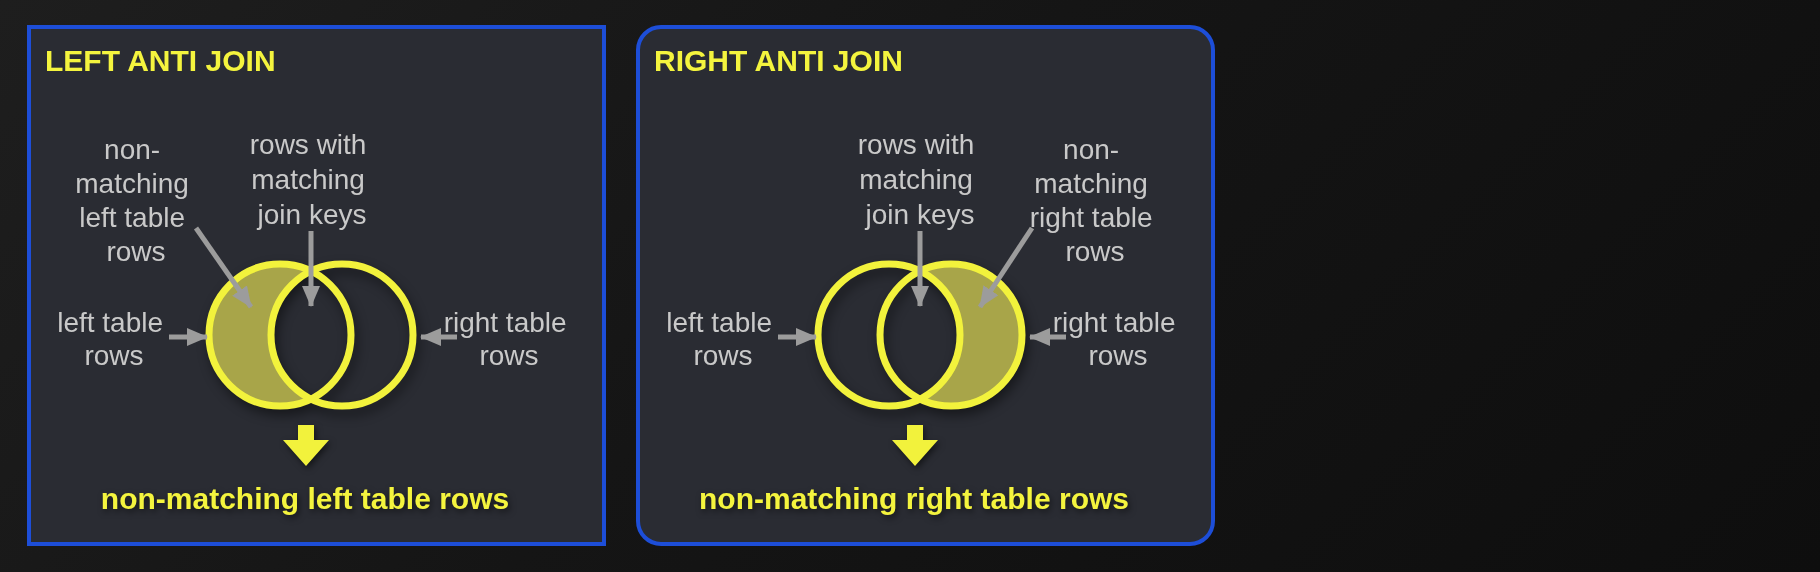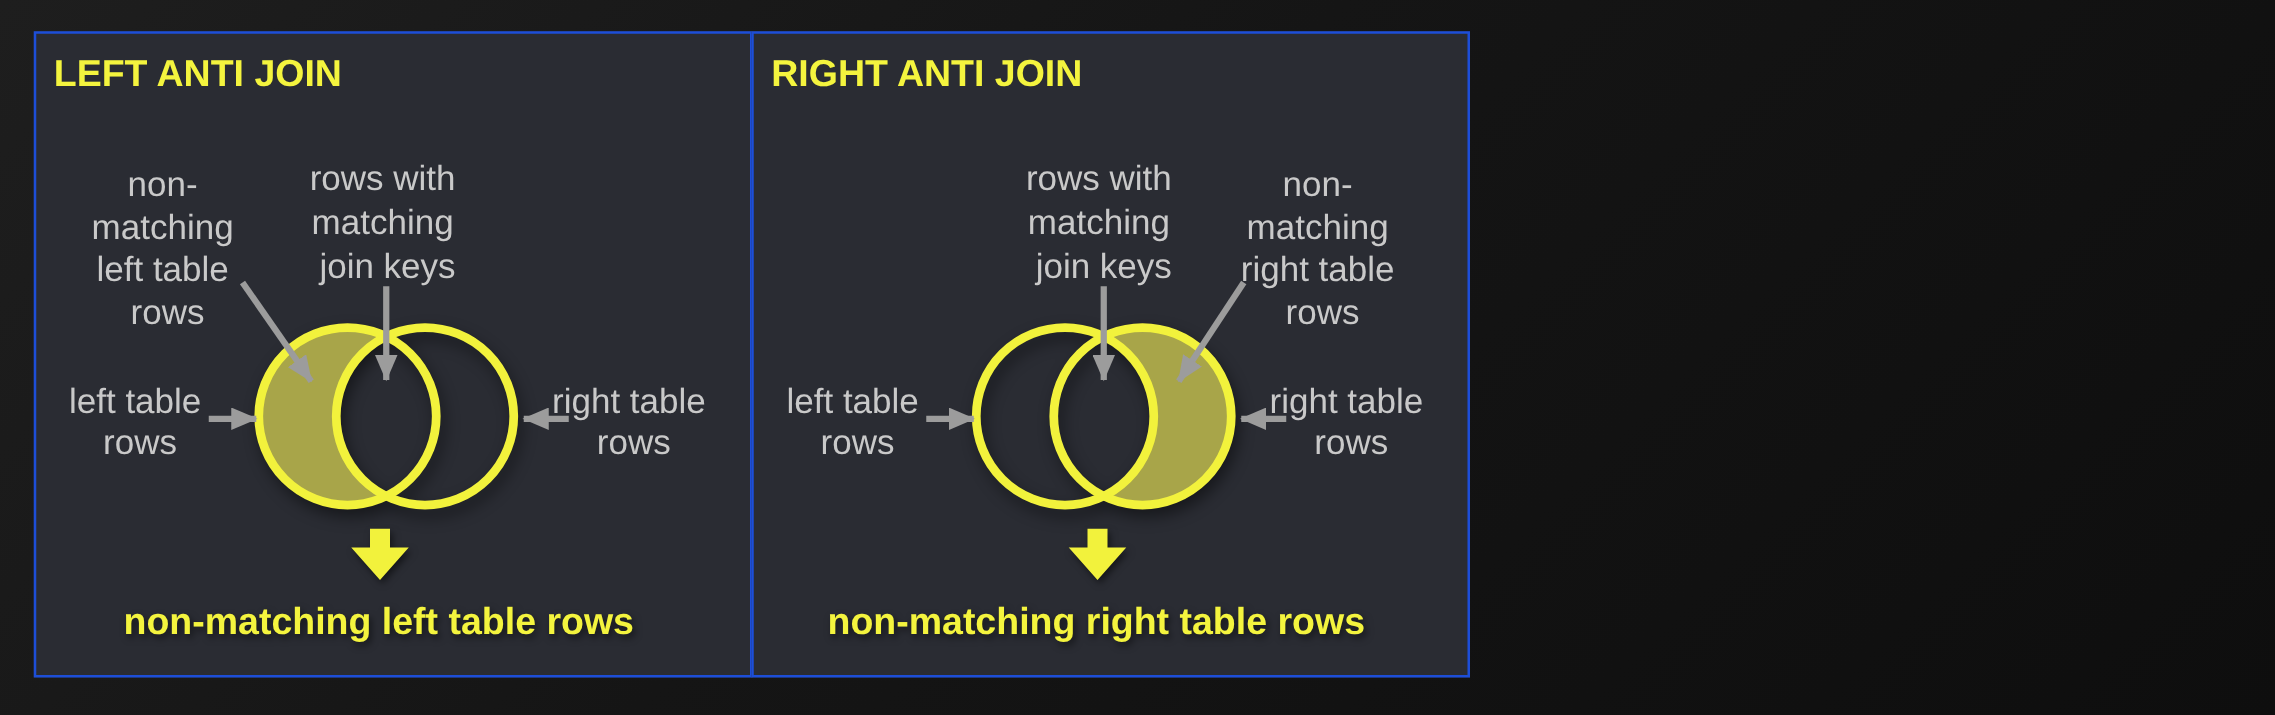--- a/index.html
+++ b/index.html
@@ -4,25 +4,25 @@
 <style>
   html,body{margin:0;padding:0;}
   body{
     width:1820px;height:572px;
     background:linear-gradient(135deg,#1e1e1e 0%,#151515 45%,#0e0e0e 100%);
     font-family:"Liberation Sans","DejaVu Sans",sans-serif;
     overflow:hidden;position:relative;
   }
   .panel{
     position:absolute;top:25px;width:571px;height:513px;
-    background:#2a2c33;border:2px solid #1d4ed8;box-sizing:content-box;
+    background:#2a2c33;border:4px solid #1d4ed8;box-sizing:content-box;
   }
   .panel svg{display:block;width:571px;height:513px;}
   .panel-1{left:27px;}
-  .panel-2{left:601px;}
+  .panel-2{left:636px;border-radius:25px;}
   text{user-select:none;}
   .title-text{fill:#f4f43e;font-size:30px;font-weight:bold;}
   .lbl{fill:#c9c9c9;font-size:28px;}
   .result-text{fill:#f4f43e;font-size:30px;font-weight:bold;}
   .circle-outline{fill:none;stroke:#f2f23c;stroke-width:7;}
   .crescent{fill:#a8a549;}
   .gray-line{stroke:#9c9c9c;stroke-width:5;fill:none;}
   .gray-head{fill:#9c9c9c;}
   .yellow-arrow{fill:#f2f23c;}
   .venn-group{filter:drop-shadow(3px 6px 6px rgba(0,0,0,0.45));}

